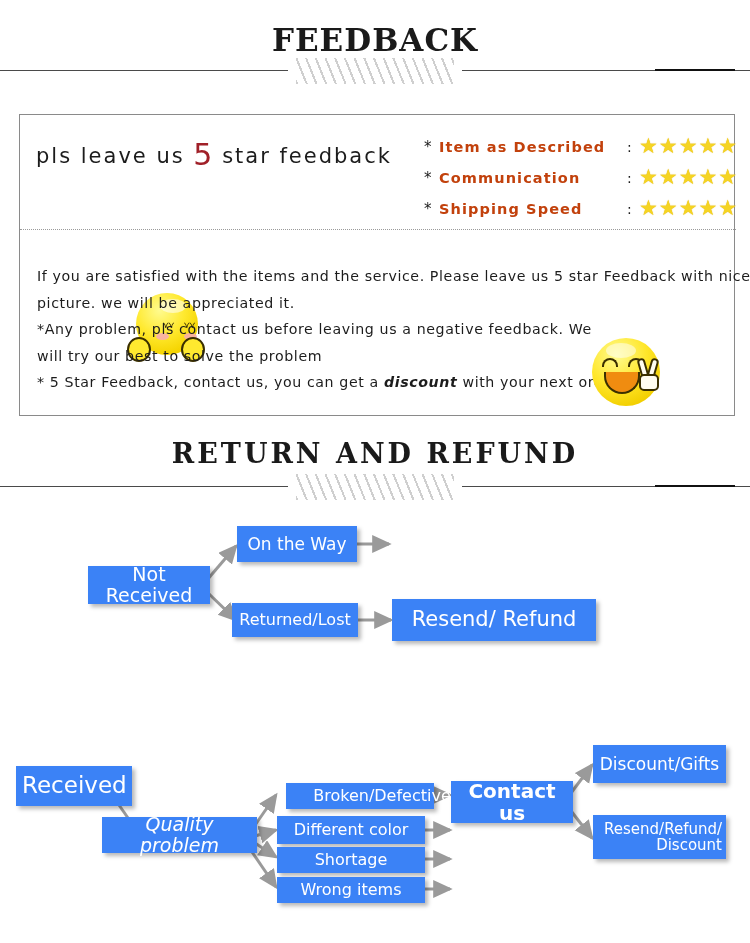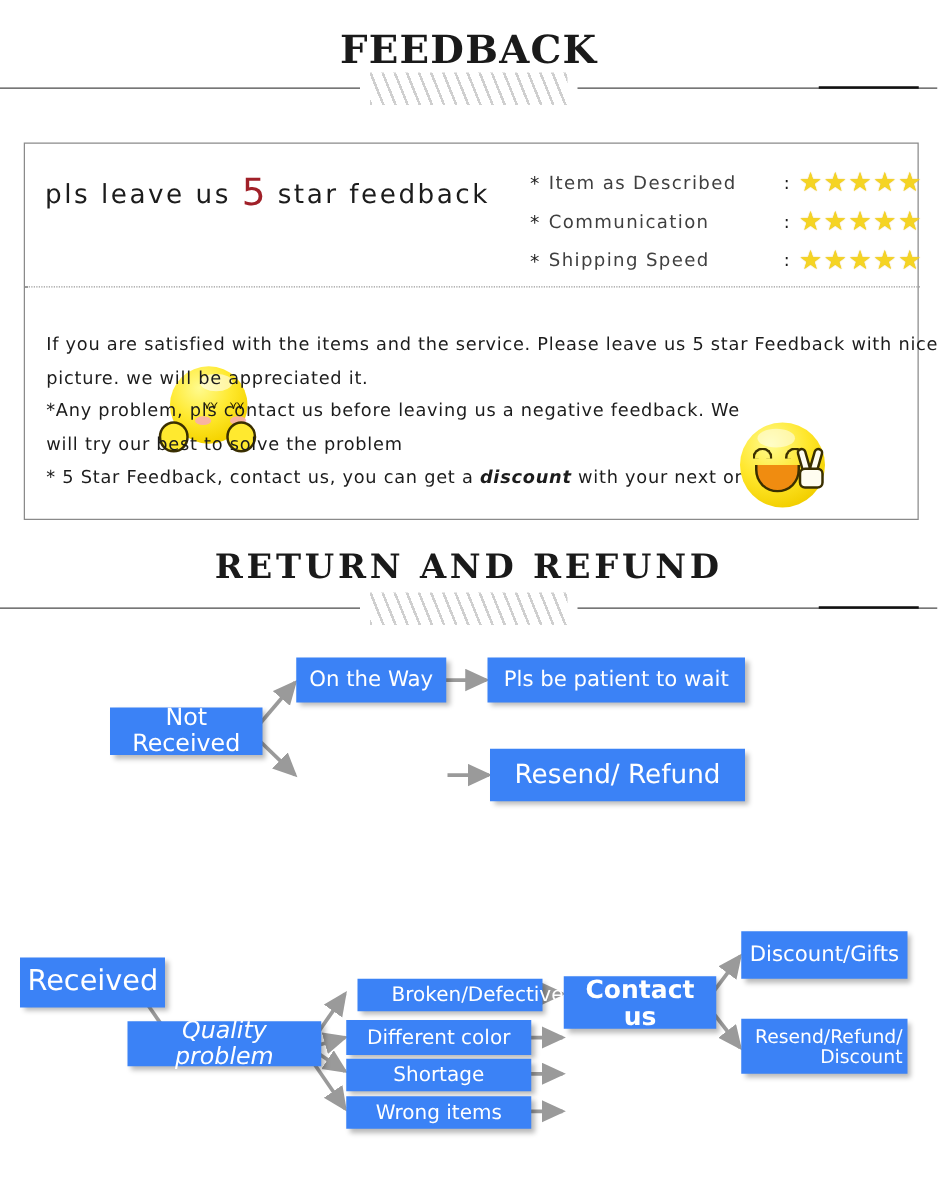--- a/index.html
+++ b/index.html
@@ -60,22 +60,22 @@
   }
 
   .rating-list { position: absolute; left: 404px; top: 16px; }
   .rating-row {
     display: flex; align-items: center; height: 31px; white-space: nowrap;
   }
   .rating-row .star-bullet {
     font-size: 15px; color: #1c1c1c; width: 15px; display: inline-block;
   }
   .rating-row .rlabel {
-    font-size: 14.5px; color: #404040; letter-spacing: 1.1px;
-    display: inline-block; width: 188px;
+    font-size: 14.5px; color: #c2410c; letter-spacing: 1.1px;
+    display: inline-block; width: 188px; font-weight: bold;
   }
   .rating-row .colon { font-size: 14px; color: #1c1c1c; width: 12px; }
   .stars { display: inline-flex; gap: 1px; }
   .stars .st { font-size: 21px; line-height: 21px; color: #f5d423;
     text-shadow: 0 0 1px #d9a900; }
 
   
   #emoji-shy { position: absolute; left: 105px; top: 178px; width: 82px; height: 76px; }
   #emoji-shy .face {
     position: absolute; left: 11px; top: 0; width: 62px; height: 62px;
@@ -283,22 +283,22 @@
       <line x1="356" y1="44" x2="389" y2="44" stroke="#9a9a9a" stroke-width="3" marker-end="url(#ah1)"></line>
       <line x1="358" y1="120" x2="391" y2="120" stroke="#9a9a9a" stroke-width="3" marker-end="url(#ah1)"></line>
     </svg>
 
     <div class="fbox" style="left:88px; top:66px; width:122px; height:38px; font-size:19px;">
       <span>Not Received</span>
     </div>
     <div class="fbox" style="left:237px; top:26px; width:120px; height:36px; font-size:17px;">
       <span>On the Way</span>
     </div>
-    <div class="fbox" style="left:390px; top:26px; width:206px; height:36px; font-size:17px;">
-      <span>Pls be patient to wait</span>
+    <div class="fbox" style="left:232px; top:103px; width:126px; height:34px; font-size:16px;">
+      <span>Returned/Lost</span>
     </div>
     <div class="fbox" style="left:392px; top:99px; width:204px; height:42px; font-size:21px;">
       <span>Resend/ Refund</span>
     </div>
   </div>
 
   <div class="fc" id="flow2" style="left:0; top:735px; width:750px; height:190px;">
 
     <svg class="conn" width="750" height="190">
       <defs>

